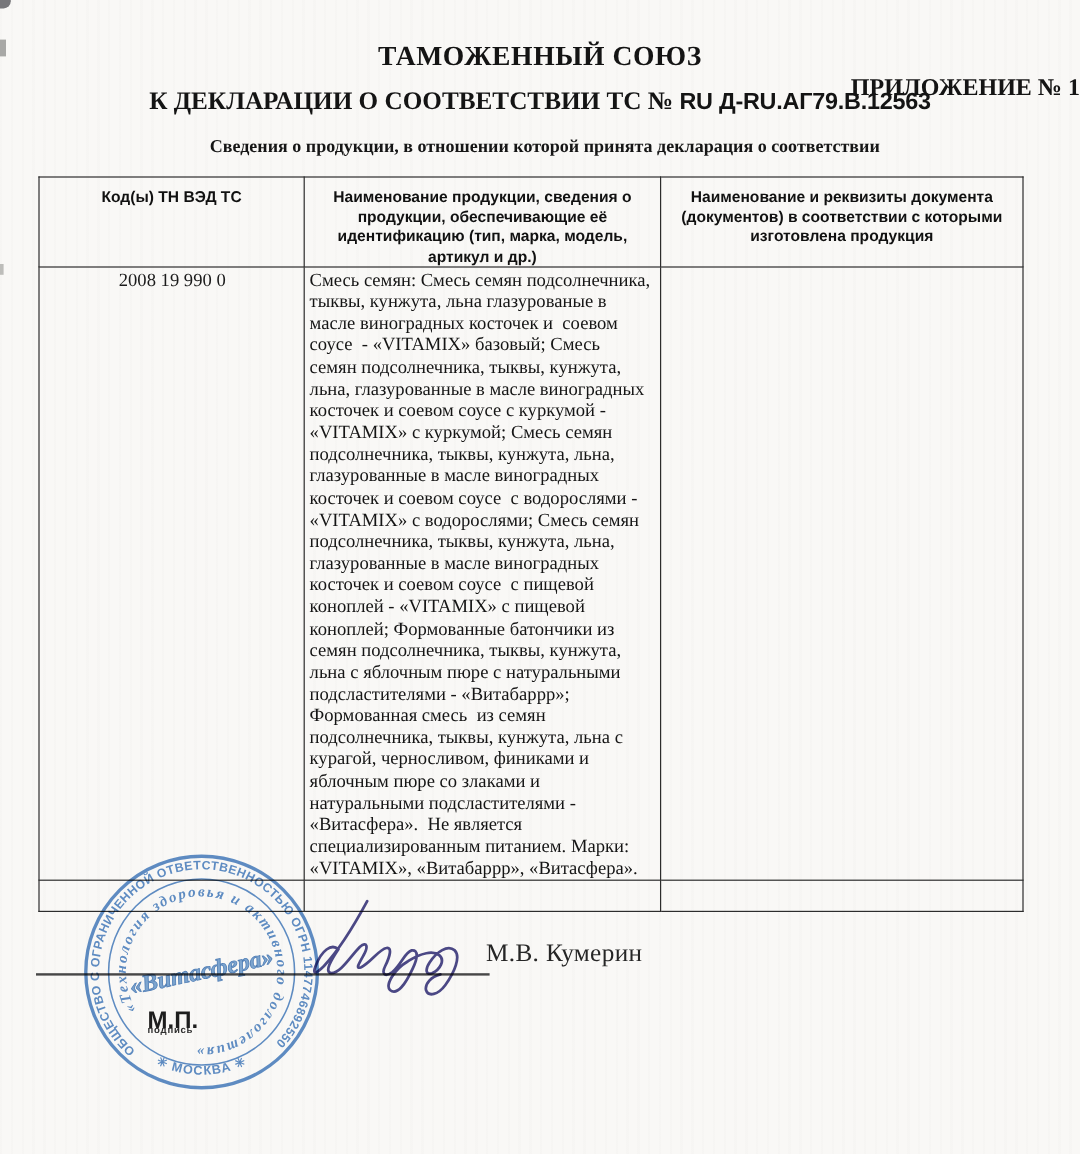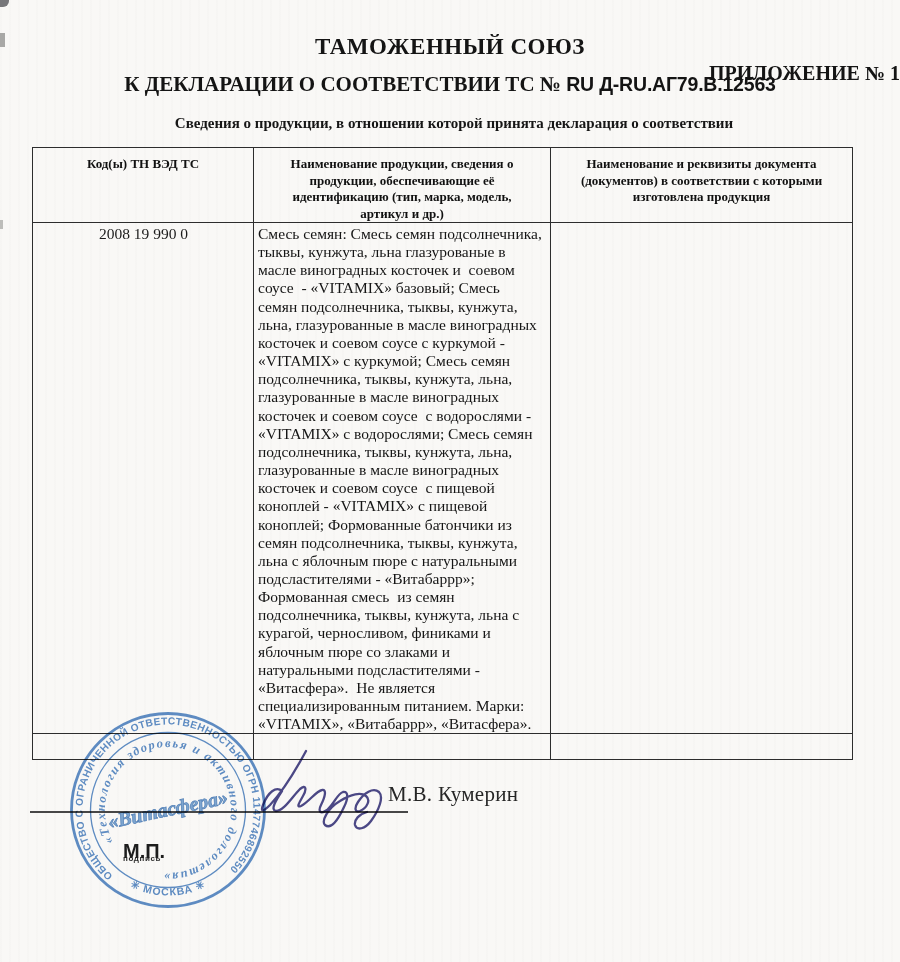--- a/index.html
+++ b/index.html
@@ -27,21 +27,21 @@
 
   
   table.doc{
     position:absolute;left:32px;top:147px;width:820px;
     border-collapse:collapse;table-layout:fixed;
   }
   table.doc th, table.doc td{
     border:1.5px solid #2d2d2d;vertical-align:top;overflow:hidden;
   }
   table.doc th{
-    font-family:Liberation Serif, serif;
+    font-family:Liberation Sans, sans-serif;
     font-weight:bold;font-size:13px;line-height:16.5px;
     text-align:center;padding:8px 4px 0 4px;white-space:pre-line;color:#111;
     height:66px;box-sizing:border-box;
   }
   tr.main-row{height:511px;}
   tr.empty-row{height:26px;}
   td.code-cell{font-size:15.5px;padding:2px 2px 0 3px;line-height:18px;text-align:center;}
   td.product-cell{
     font-size:15.5px;line-height:18.15px;
     padding:2px 0 0 4px;white-space:pre-wrap;color:#151515;
@@ -52,21 +52,21 @@
   .sig-line{position:absolute;left:30px;top:811px;width:378px;height:1.5px;background:#474747;}
   .sig-label{
     position:absolute;left:123px;top:854px;
     font-family:"Liberation Sans", sans-serif;font-size:8px;font-weight:bold;
     letter-spacing:.6px;color:#2e2e2e;
   }
   .mp{
     position:absolute;left:123px;top:840px;
     font-family:"Liberation Sans", sans-serif;font-size:20px;font-weight:bold;color:#1d1d1d;
   }
-  .declarant{position:absolute;left:388px;top:782px;font-size:21px;color:#262626;letter-spacing:.3px;}
+  .declarant{position:absolute;left:405px;top:782px;font-size:21px;color:#262626;letter-spacing:.3px;}
   .caption{
     position:absolute;left:407px;top:815px;
     font-family:"Liberation Sans", sans-serif;font-size:8.6px;line-height:11px;
     color:#4c4c4c;white-space:pre;letter-spacing:-0.05px;
   }
 
   .stamp{position:absolute;left:68px;top:710px;mix-blend-mode:multiply;opacity:.88;}
   .signature{position:absolute;left:243px;top:742px;mix-blend-mode:multiply;opacity:.92;}
 </style>
 </head>

